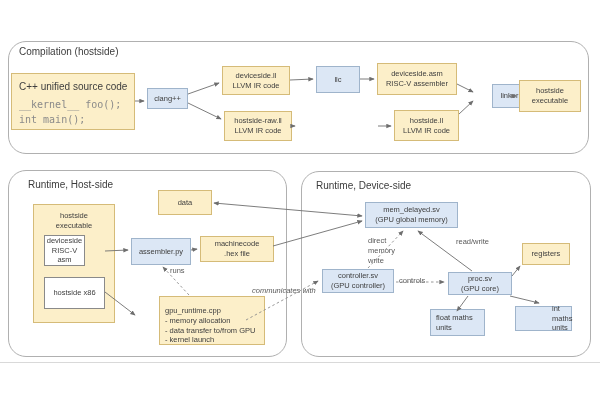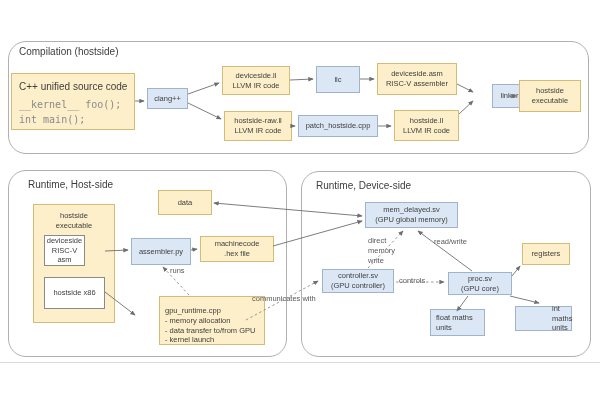--- a/index.html
+++ b/index.html
@@ -53,23 +53,20 @@
   <div class="box yellow center" style="left:224px;top:111px;width:68px;height:30px;">
       <span class="pre">hostside-raw.ll
 LLVM IR code</span>
     </div>
   <div class="box blue center" style="left:316px;top:66px;width:44px;height:27px;">
       <span class="pre">llc</span>
     </div>
   <div class="box yellow center" style="left:377px;top:63px;width:80px;height:32px;">
       <span class="pre">deviceside.asm
 RISC-V assembler</span>
-    </div>
-  <div class="box blue center" style="left:298px;top:115px;width:80px;height:22px;">
-      <span class="pre">patch_hostside.cpp</span>
     </div>
   <div class="box yellow center" style="left:394px;top:110px;width:65px;height:31px;">
       <span class="pre">hostside.ll
 LLVM IR code</span>
     </div>
   <div class="box blue center" style="left:492px;top:84px;width:35px;height:24px;">
       <span class="pre">linker</span>
     </div>
   <div class="box yellow center" style="left:519px;top:80px;width:62px;height:32px;">
       <span class="pre">hostside
@@ -120,25 +117,25 @@
   <div class="box blue leftpad" style="left:430px;top:309px;width:55px;height:27px;">
       <span class="pre">float maths
 units</span>
     </div>
   <div class="box blue leftpad" style="left:515px;top:306px;width:57px;height:25px;padding-left:36px;">
       <span class="pre">int maths
 units</span>
     </div>
 
   <div class="edge-label" style="left:170px;top:266px;">runs</div>
-  <div class="edge-label" style="left:252px;top:294px;">communicates with</div>
+  <div class="edge-label" style="left:252px;top:286px;font-style:italic;">communicates with</div>
   <div class="edge-label" style="left:368px;top:236px;">direct
 memory
 write</div>
-  <div class="edge-label" style="left:434px;top:237px;text-align:center;">read/write</div>
+  <div class="edge-label" style="left:456px;top:237px;text-align:center;">read/write</div>
   <div class="edge-label" style="left:399px;top:276px;">controls</div>
 
   <svg class="arrows">
     <defs>
       <marker id="ah" markerWidth="8" markerHeight="8" refX="5.2" refY="2.5" orient="auto-start-reverse">
         <path d="M0,0 L6,2.5 L0,5 z" fill="#6e6e6e"></path>
       </marker>
     </defs>
     <line x1="135" y1="101" x2="144" y2="101" marker-end="url(#ah)"></line>
     <line x1="188" y1="94" x2="219" y2="83" marker-end="url(#ah)"></line>

